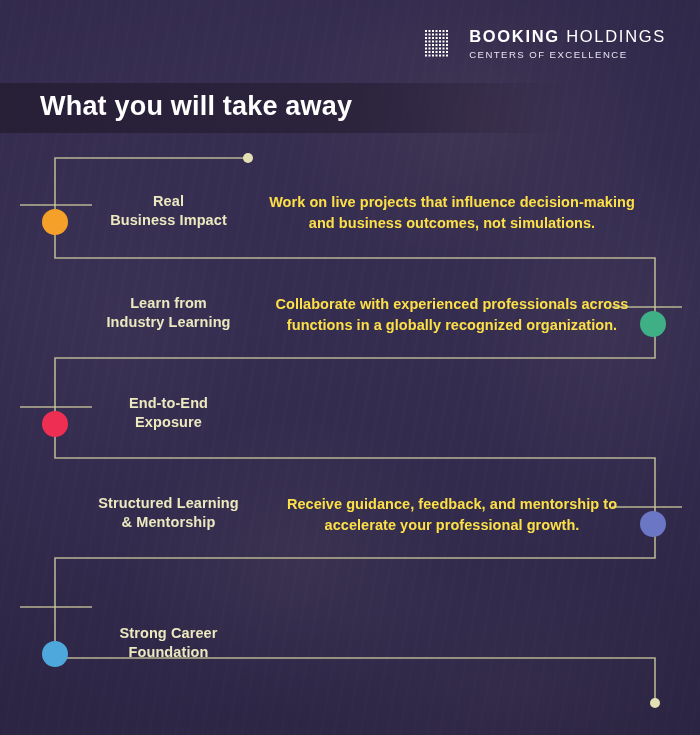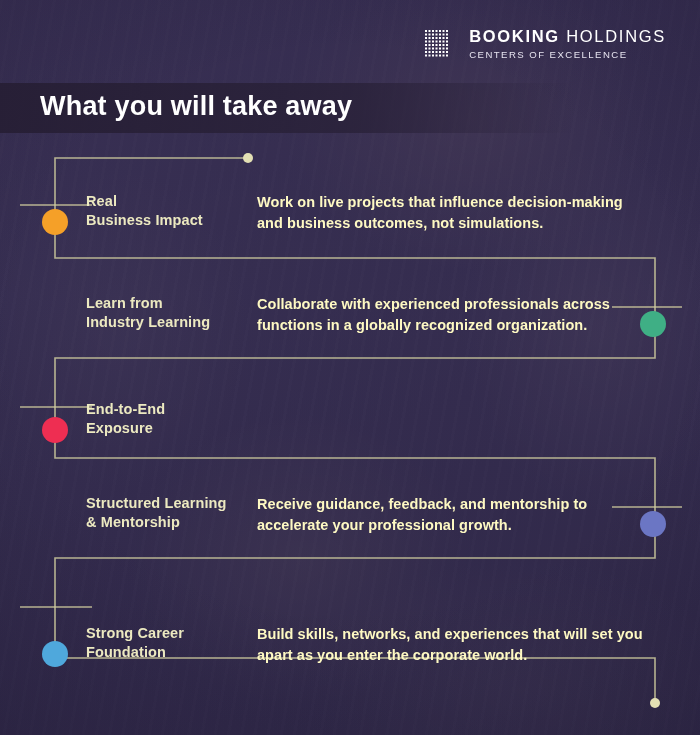--- a/index.html
+++ b/index.html
@@ -123,20 +123,21 @@
 
   
   .rows { position: absolute; inset: 0; z-index: 3; }
 
   .row {
     position: absolute;
     left: 0;
     width: 700px;
     height: 60px;
     display: block;
+    text-align: center;
   }
 
   .dot {
     position: absolute;
     width: 26px;
     height: 26px;
     border-radius: 50%;
     top: 17px;
   }
   .dot.left  { left: 42px; }
@@ -154,21 +155,21 @@
     letter-spacing: 0.1px;
   }
   .row-desc {
     position: absolute;
     left: 257px;
     top: 0;
     width: 390px;
     font-size: 14.5px;
     font-weight: 700;
     line-height: 1.42;
-    color: #fef9c3;
+    color: #fde047;
     letter-spacing: 0.05px;
   }
 </style>
 </head>
 <body>
 
 <div id="slide">
 
   <div class="bg-base"></div>
   <div class="bg-stripes"></div>
@@ -271,21 +272,21 @@
 
     <div class="row" style="top:294px;">
       <div class="dot right" style="background:#3FAF85;"></div>
       <div class="row-title">
         <span>Learn from</span><br>
         <span>Industry Learning</span>
       </div>
       <div class="row-desc">Collaborate with experienced professionals across functions in a globally recognized organization.</div>
     </div>
 
-    <div class="row" style="top:394px;margin-top:6px;">
+    <div class="row" style="top:394px;">
       <div class="dot left" style="background:#EE2E52;"></div>
       <div class="row-title">
         <span>End-to-End</span><br>
         <span>Exposure</span>
       </div>
     </div>
 
     <div class="row" style="top:494px;">
       <div class="dot right" style="background:#6B76C4;"></div>
       <div class="row-title">
@@ -294,17 +295,16 @@
       </div>
       <div class="row-desc">Receive guidance, feedback, and mentorship to accelerate your professional growth.</div>
     </div>
 
     <div class="row" style="top:624px;padding-left:38px;">
       <div class="dot left" style="background:#4FA8DC;"></div>
       <div class="row-title">
         <span>Strong Career</span><br>
         <span>Foundation</span>
       </div>
-      <div class="row-desc">Build skills, networks, and experiences that will set you apart as you enter the corporate world.</div>
     </div>
 
   </div>
 </div>
 
 </body></html>

